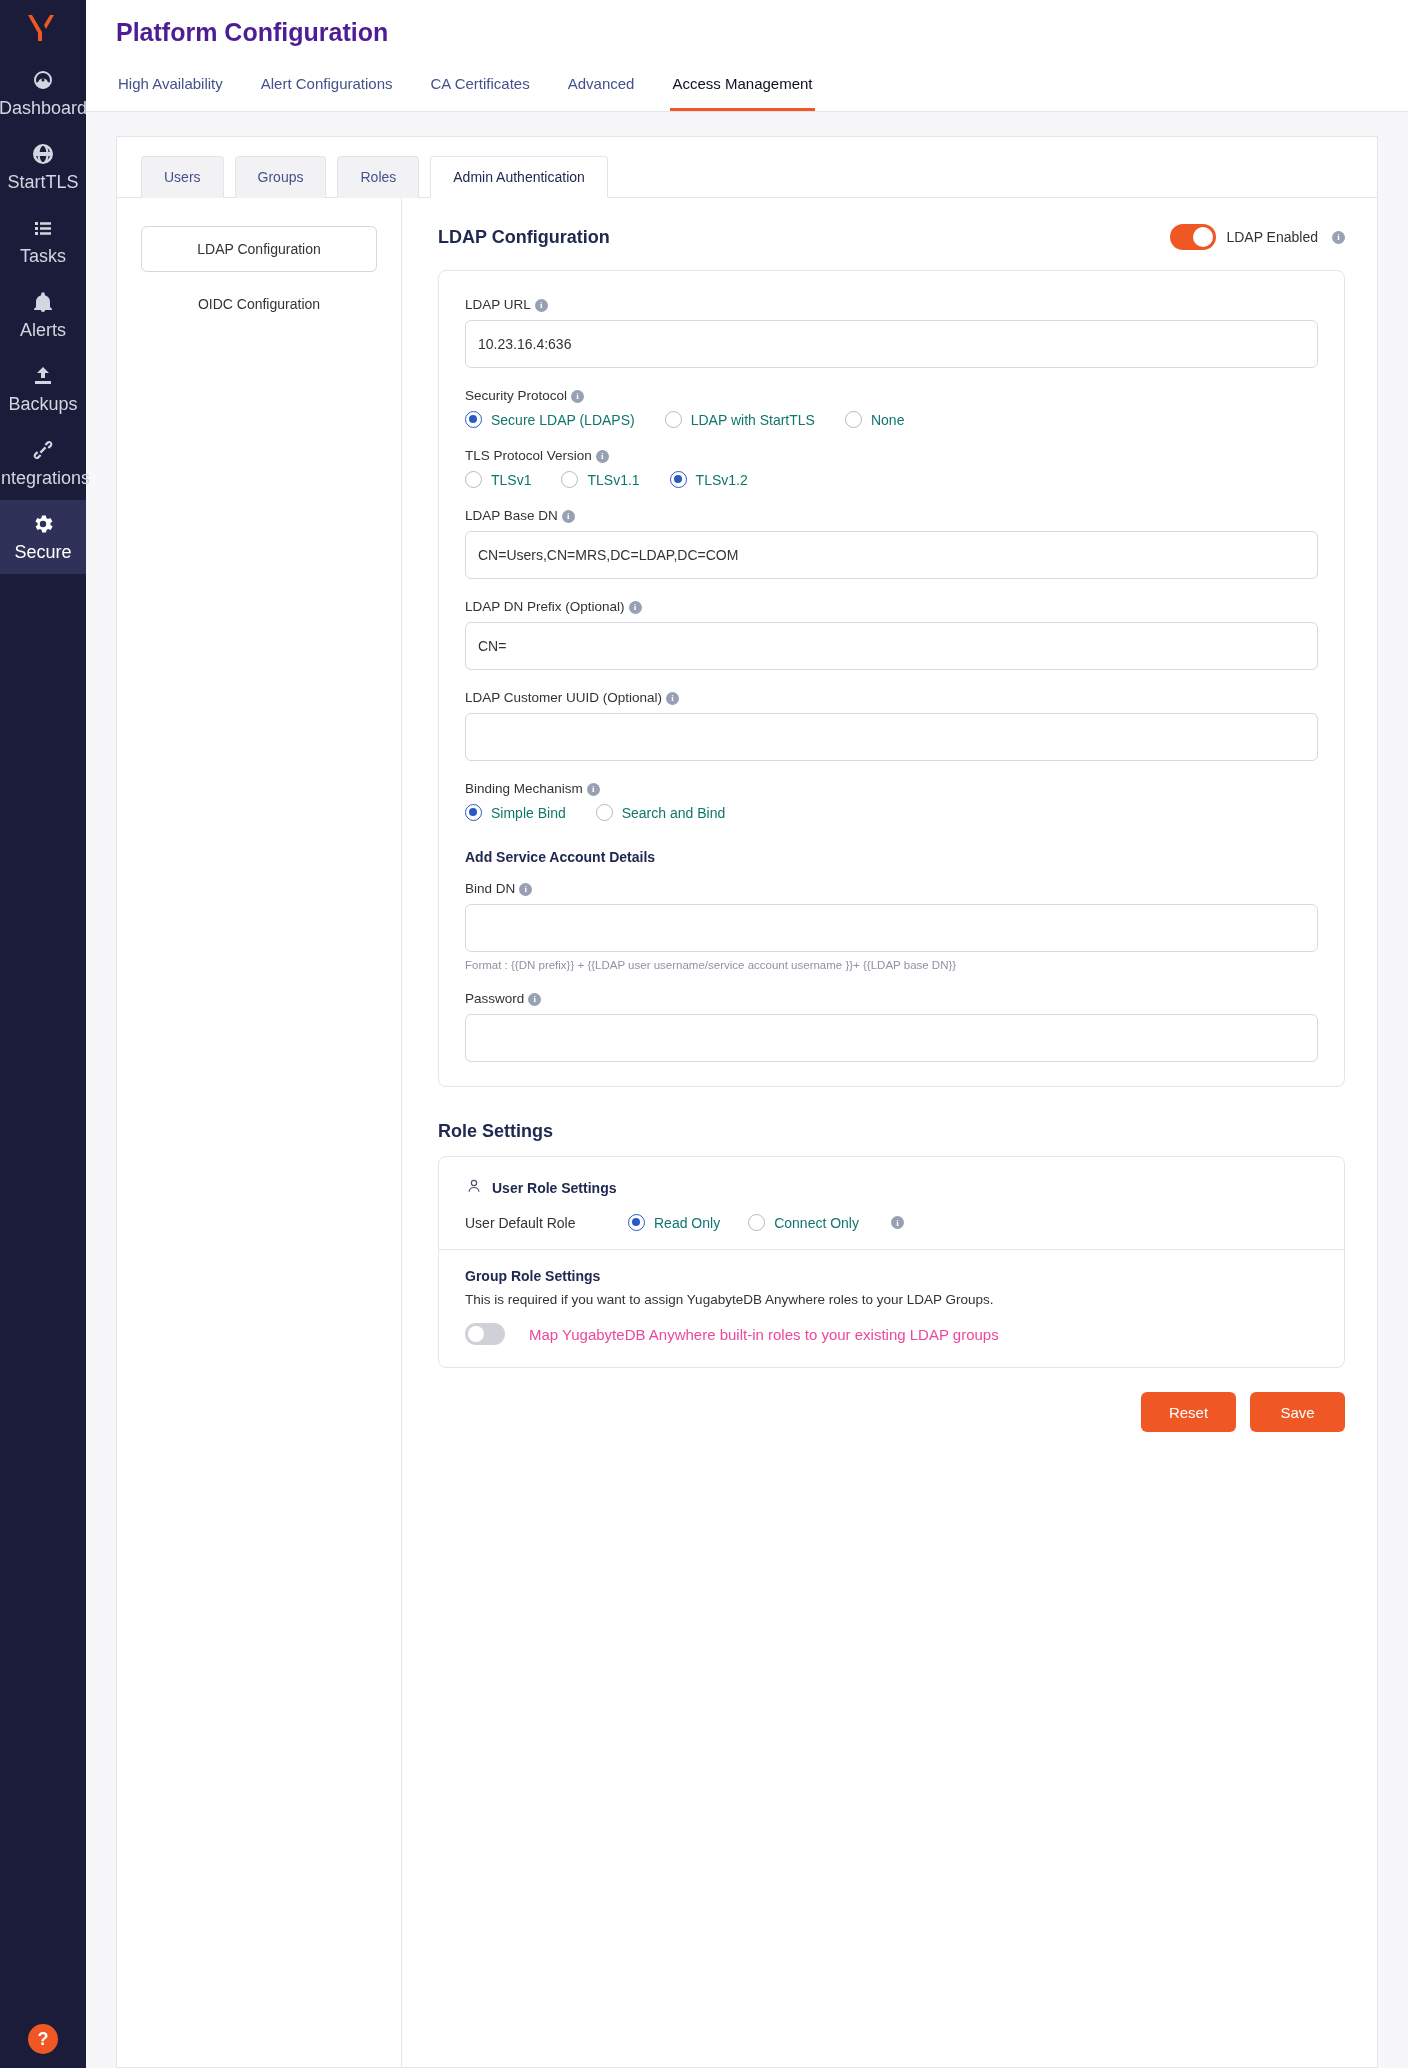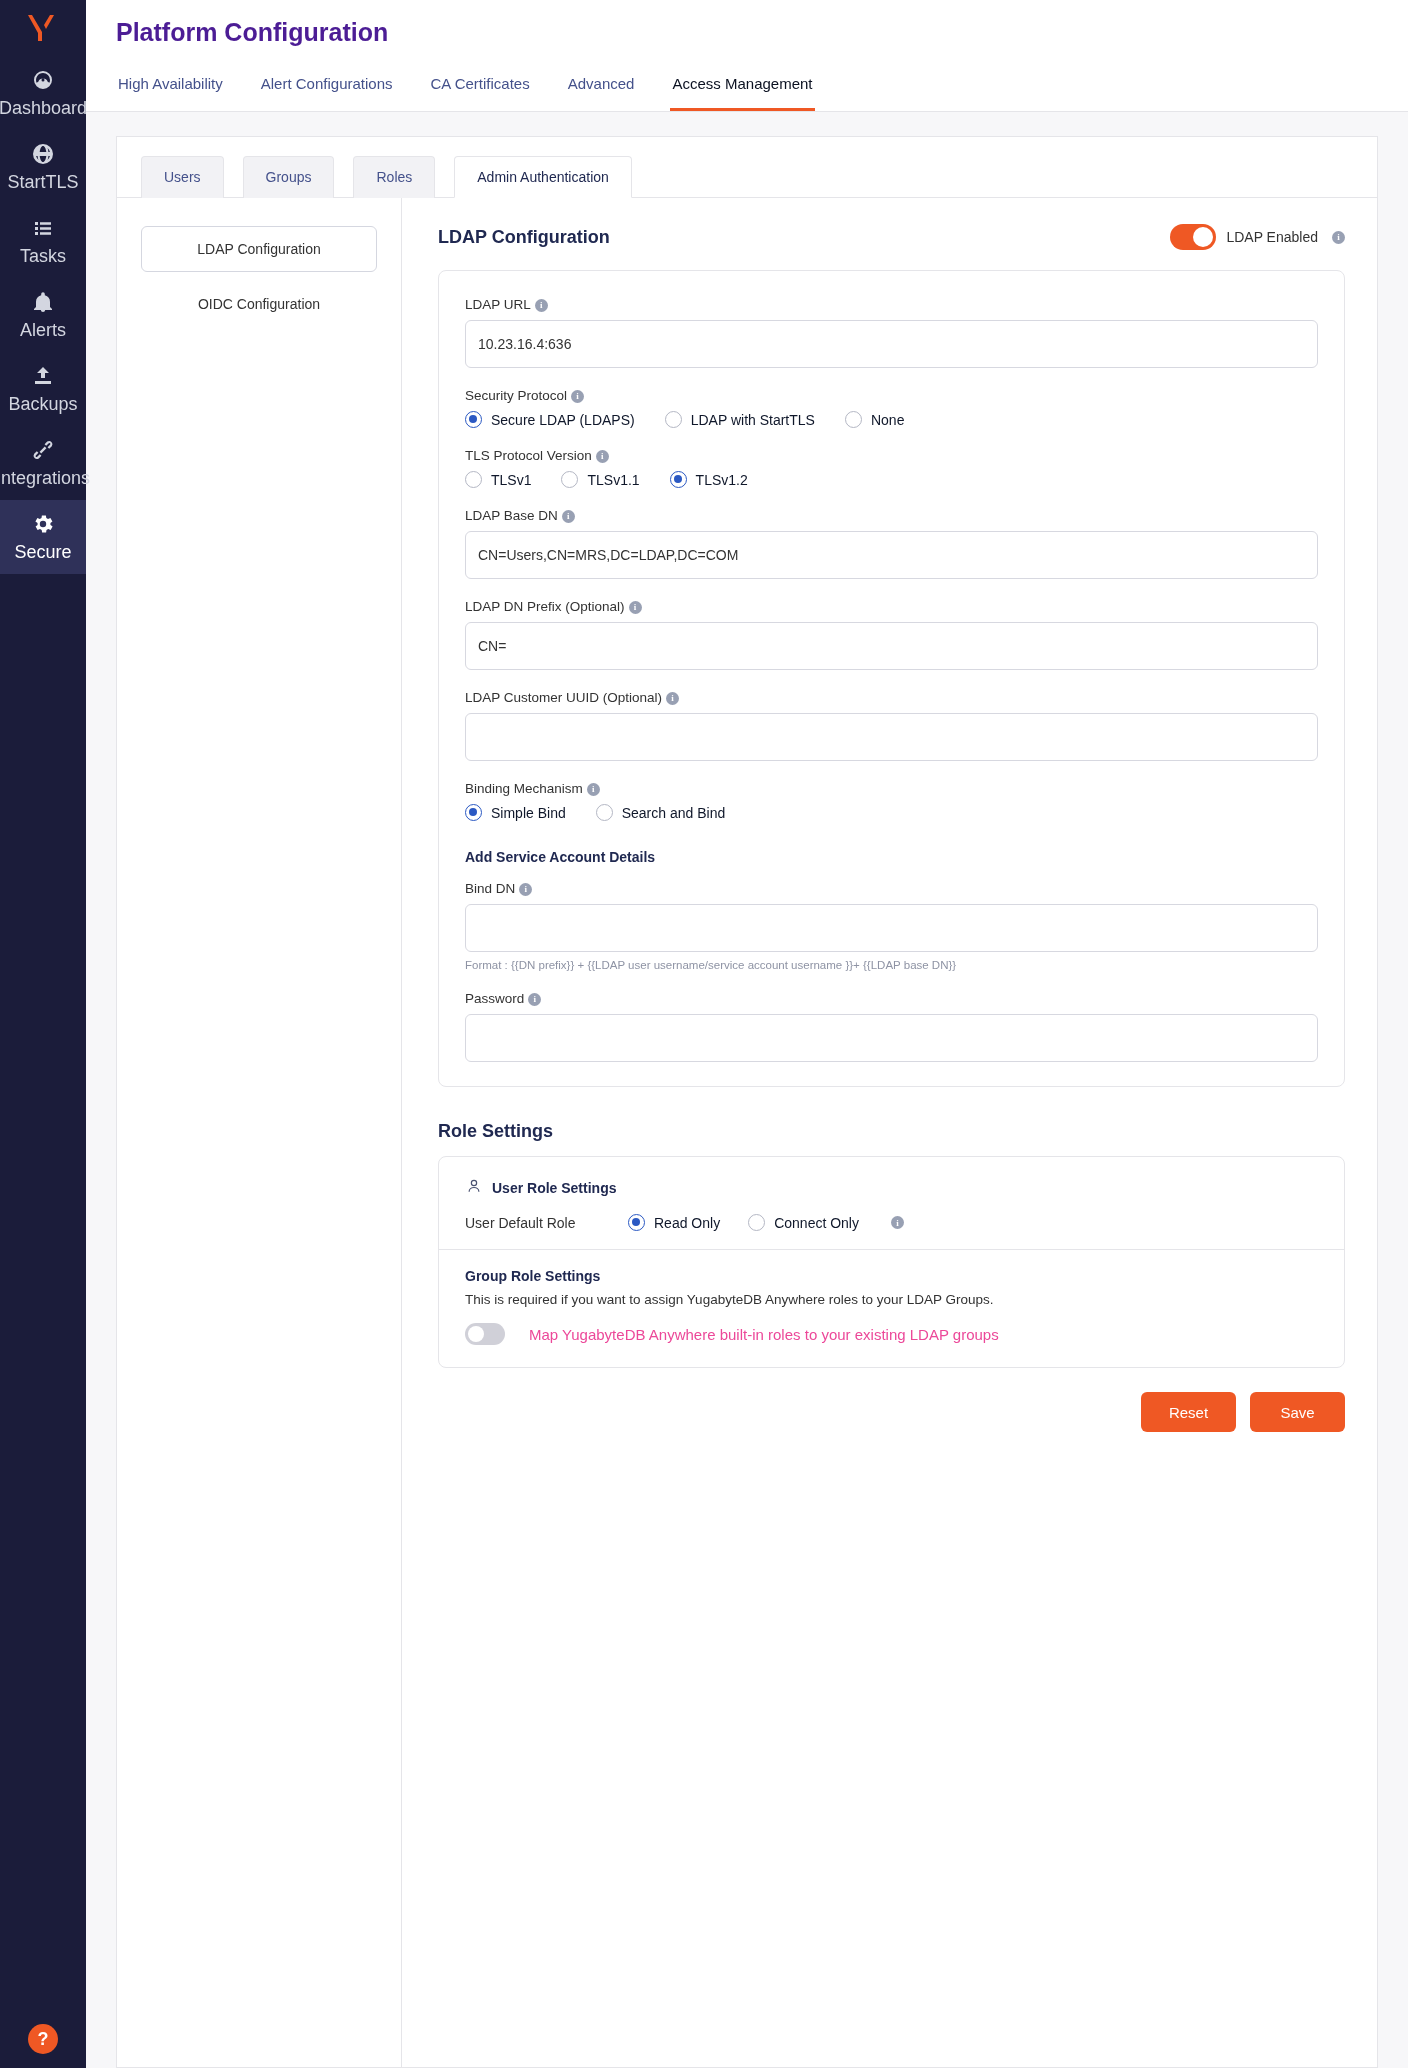--- a/index.html
+++ b/index.html
@@ -89,21 +89,21 @@
     border: 1px solid #e5e5e9;
     height: calc(100% - 0px);
     display: flex;
     flex-direction: column;
   }
   .sub-tabs {
     display: flex;
     padding: 18px 24px 0 24px;
     background: #fff;
     border-bottom: 1px solid #e5e5e9;
-    gap: 16px;
+    gap: 8px;
   }
   .sub-tab {
     padding: 12px 22px;
     font-size: 14px;
     color: #44518b;
     background: #f2f2f5;
     border: 1px solid #e5e5e9;
     border-bottom: none;
     margin-right: 3px;
     border-radius: 4px 4px 0 0;
@@ -177,21 +177,21 @@
     border-radius: 6px;
     padding: 0 12px;
     font-size: 14px;
     color: #333;
     background: #fff;
     font-family: "Liberation Sans", sans-serif;
   }
   .radio-row { display: flex; align-items: center; gap: 30px; margin-top: 2px; }
   .radio {
     display: flex; align-items: center; gap: 9px;
-    font-size: 14px; color: #0f172a; cursor: pointer;
+    font-size: 14px; color: #0f766e; cursor: pointer;
   }
   .dot {
     width: 17px; height: 17px; border-radius: 50%;
     border: 1.6px solid #b4b7c4; background: #fff;
     display: inline-block; position: relative; flex: 0 0 17px;
   }
   .dot.checked { border-color: #2b59c3; }
   .dot.checked::after {
     content: ""; position: absolute; left: 3.2px; top: 3.2px;
     width: 8px; height: 8px; border-radius: 50%; background: #2b59c3;

